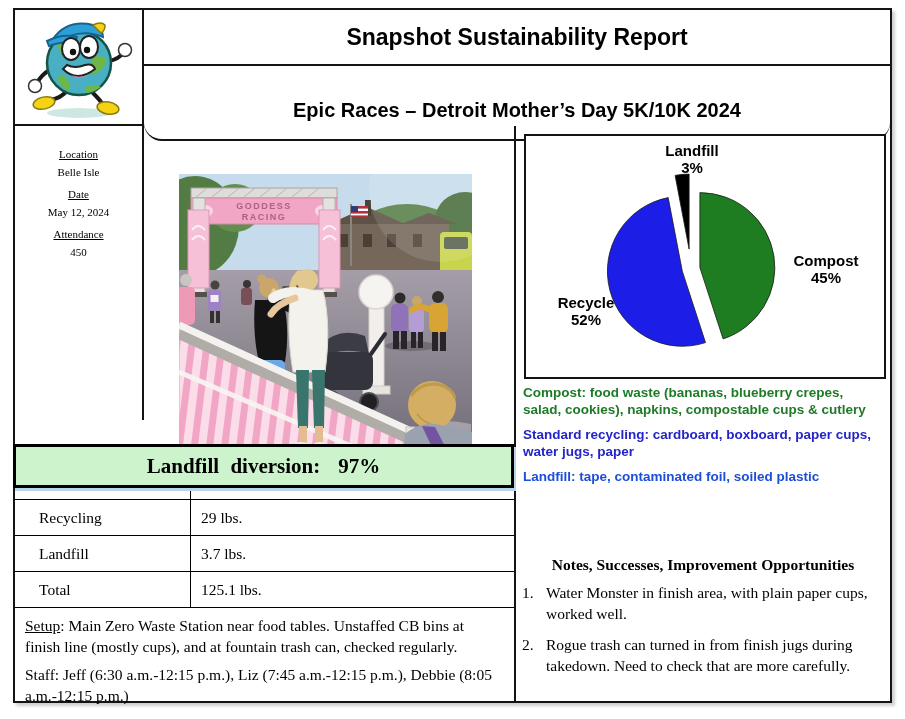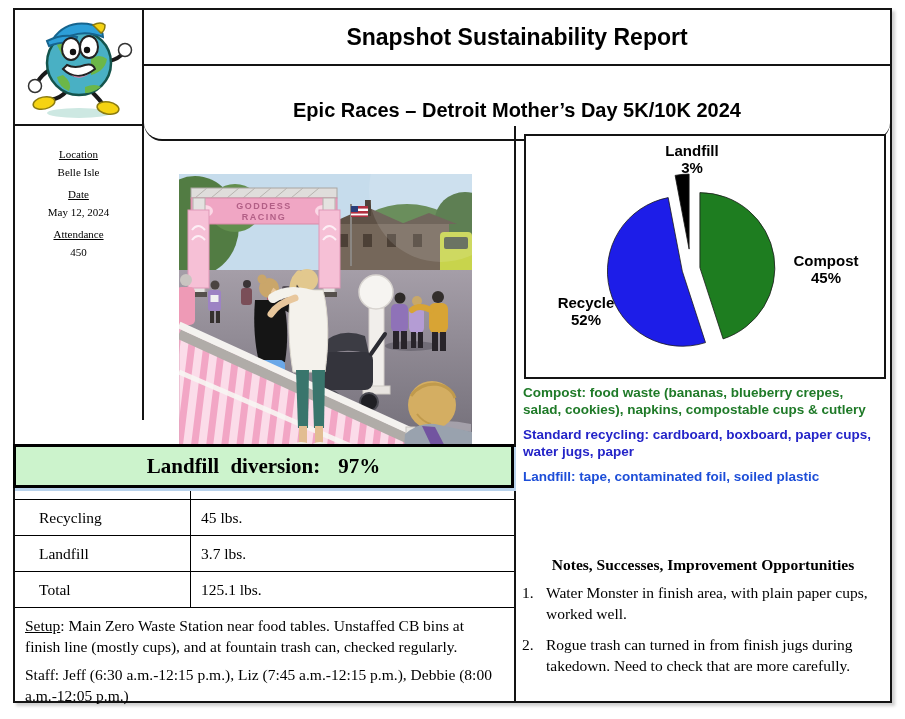--- a/index.html
+++ b/index.html
@@ -290,34 +290,34 @@
       <span class="bl">Landfill diversion:</span>
       <span>97%</span>
     </div>
 
     <div class="t-row" style="top:454px">
       <div class="c1">Compost</div>
       <div class="c2">56.4 lbs.</div>
     </div>
     <div class="t-row" style="top:490px">
       <div class="c1">Recycling</div>
-      <div class="c2">45 lbs.</div>
+      <div class="c2">29 lbs.</div>
     </div>
     <div class="t-row" style="top:526px">
       <div class="c1">Landfill</div>
       <div class="c2">3.7 lbs.</div>
     </div>
     <div class="t-row" style="top:562px">
       <div class="c1">Total</div>
       <div class="c2">125.1 lbs.</div>
     </div>
 
     <div class="setup-cell">
       <p><span class="u">Setup</span><span>: Main Zero Waste Station near food tables. Unstaffed CB bins at finish line (mostly cups), and at fountain trash can, checked regularly.</span></p>
-      <p>Staff: Jeff (6:30 a.m.-12:15 p.m.), Liz (7:45 a.m.-12:15 p.m.), Debbie (8:00 a.m.-12:05 p.m.)</p>
+      <p>Staff: Jeff (6:30 a.m.-12:15 p.m.), Liz (7:45 a.m.-12:15 p.m.), Debbie (8:05 a.m.-12:15 p.m.)</p>
     </div>
 
     <div class="right-panel">
       <div class="pie-box">
         <svg id="pie-svg" width="358" height="241" viewBox="0 0 358 241">
             <path d="M 173.9 131.6 L 173.9 56.6 A 75 75 0 0 1 197.1 202.9 Z" fill="#1e7d20" stroke="#1a1a1a" stroke-width="0.8"></path>
             <path d="M 156.3 135.2 L 179.5 206.6 A 75 75 0 1 1 142.2 61.6 Z" fill="#1d1de8" stroke="#1a1a1a" stroke-width="0.8"></path>
             <path d="M 163.1 113.1 L 149.1 39.4 A 75 75 0 0 1 163.1 38.1 Z" fill="#000000" stroke="#1a1a1a" stroke-width="0.8"></path>
           </svg>
         <div class="pie-lab lab-landfill">

